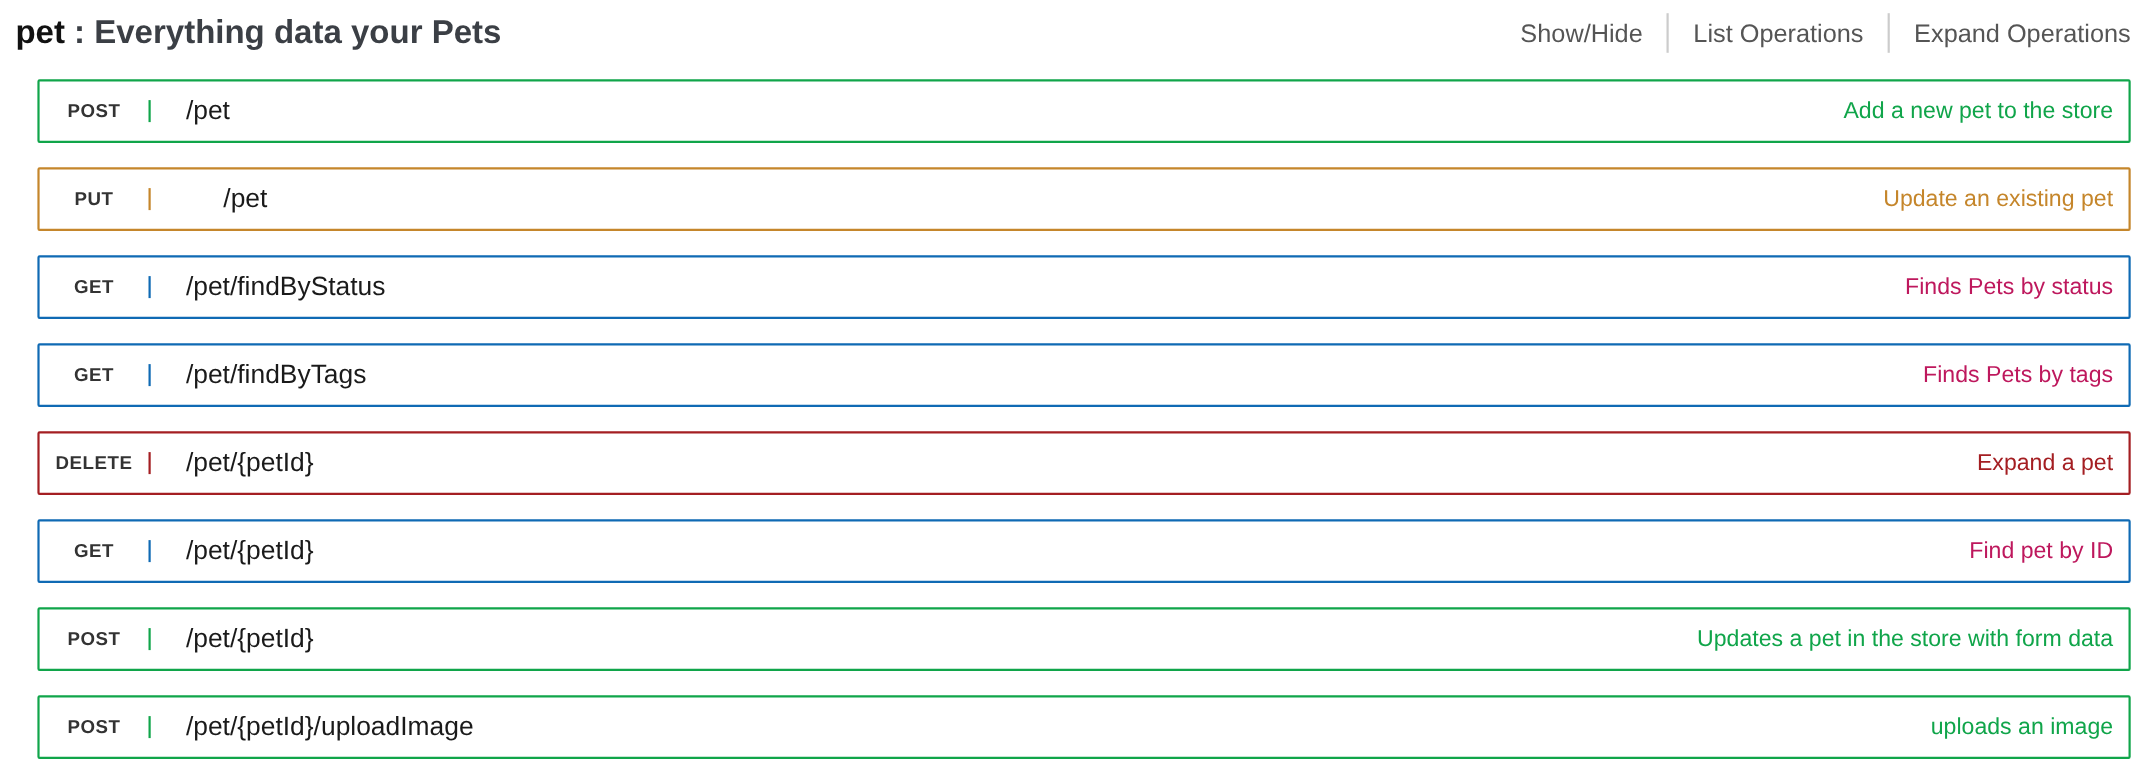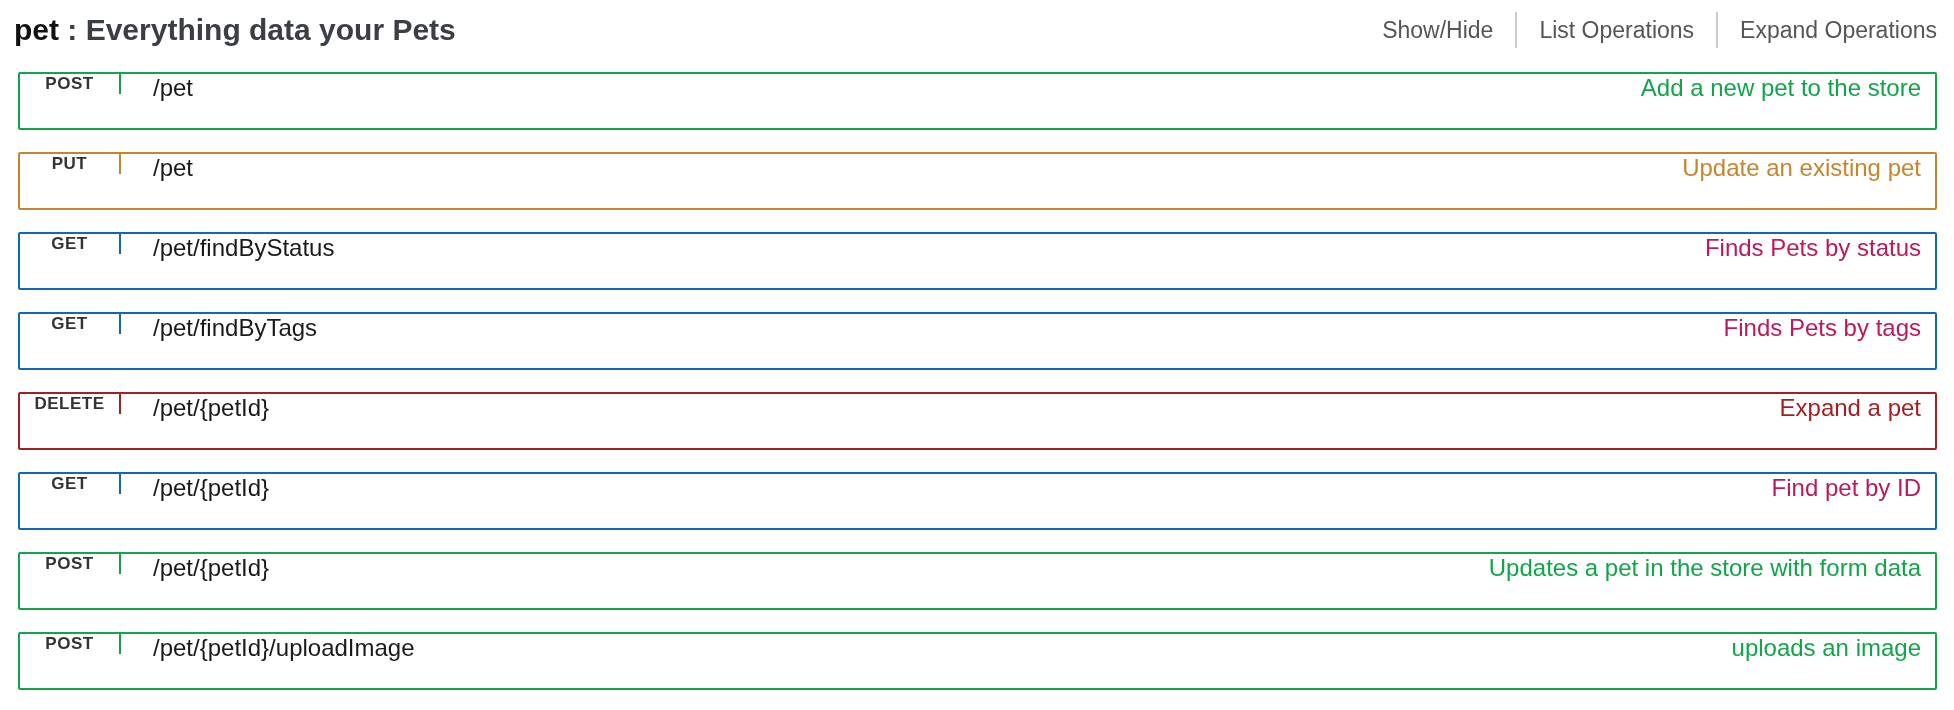--- a/index.html
+++ b/index.html
@@ -56,22 +56,23 @@
     padding: 0;
   }
   .endpoint {
     height: 58px;
     box-sizing: border-box;
     border: 2px solid #999;
     border-radius: 2px;
     background: #ffffff;
     margin-bottom: 22px;
     display: flex;
-    align-items: flex-start;
+    align-items: center;
     cursor: pointer;
+    margin-left: 16px;
   }
   .method {
     flex: 0 0 99px;
     display: flex;
     align-items: center;
     justify-content: center;
     font-size: 17px;
     font-weight: 700;
     letter-spacing: 0.5px;
     color: #333333;
@@ -83,30 +84,30 @@
     margin-left: 32px;
     font-size: 24px;
     color: #1a1a1a;
     text-decoration: none;
   }
   .summary {
     margin-left: auto;
     display: flex;
     align-items: center;
     padding-right: 14px;
-    font-size: 24px;
+    font-size: 21px;
     text-decoration: none;
   }
 
   
   .http-get,    .http-get .method    { border-color: #0f6ab4; }
   .http-get .summary                 { color: #be185d; }
   .http-post,   .http-post .method   { border-color: #10a54a; }
   .http-post .summary                { color: #10a54a; }
-  .http-put,    .http-put .method    { border-color: #c5862b; }
+  .http-put,    .http-put .method    { border-color: #c5862b; gap: 34px; }
   .http-put .summary                 { color: #c5862b; }
   .http-delete, .http-delete .method { border-color: #a41e22; }
   .http-delete .summary              { color: #a41e22; }
 </style>
 </head>
 <body>
 
 <header class="tag-header">
   <h2 class="tag-title"><a class="tag-name">pet</a><span> : </span><span>Everything data your Pets</span></h2>
   <nav class="op-toggles">

